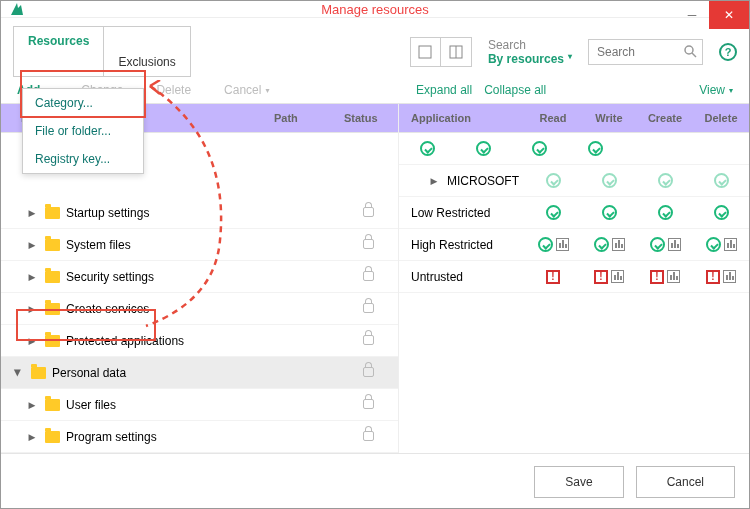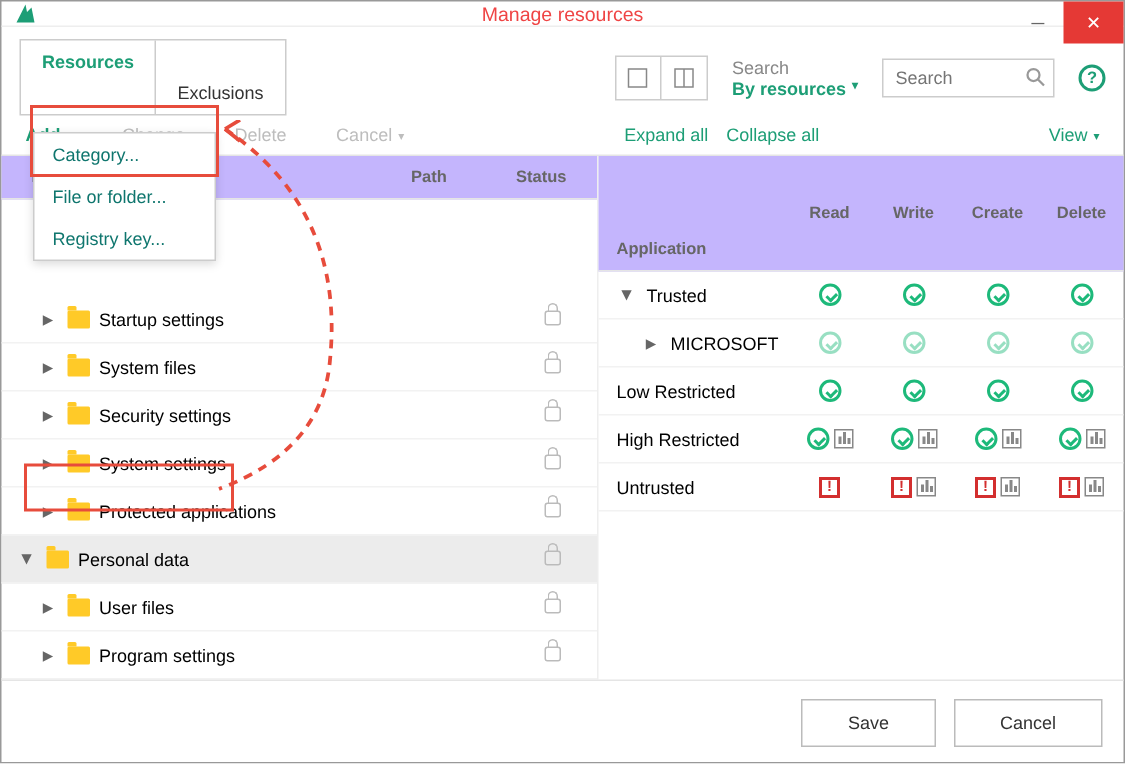--- a/index.html
+++ b/index.html
@@ -30,21 +30,21 @@
   .menuitem.link { color: #1d9e76; }
   .right { margin-left: auto; display: flex; gap: 12px; }
   .grid { flex: 1; display: flex; }
   .colhead { display: flex; border-bottom: 1px solid #e5e5e5; background: #c4b5fd; }
   .left { width: 400px; border-right: 1px solid #eee; display: flex; flex-direction: column; }
   .rightpane { flex: 1; display: flex; flex-direction: column; }
   .hcell { padding: 8px 6px; color: #666; font-weight: 600; font-size: 11px; }
   .hcell.res { flex: 1; padding-left: 20px; }
   .hcell.path { width: 70px; }
   .hcell.stat { width: 60px; }
-  .hcell.app { width: 126px; padding-left: 12px; margin-top: 48px; }
+  .hcell.app { width: 126px; padding-left: 12px; }
   .hcell.c { width: 56px; text-align: center; }
   .row { display: flex; align-items: center; height: 32px; border-bottom: 1px solid #f2f2f2; }
   .row.sel { background: #ececec; }
   .cell { padding: 0 6px; }
   .cell.res { flex: 1; display: flex; align-items: center; gap: 6px; }
   .cell.path { width: 70px; }
   .cell.stat { width: 60px; text-align: center; color: #aaa; }
   .chev { width: 14px; text-align: center; color: #666; font-size: 9px; }
   .folder { width: 15px; height: 12px; background: #ffca28; border-radius: 1px; position: relative; }
   .folder:before { content: ""; position: absolute; top: -3px; left: 0; width: 6px; height: 3px; background: #ffca28; border-radius: 1px 1px 0 0; }
@@ -176,21 +176,21 @@
             <span class="folder"></span>
             <span>Security settings</span>
           </div>
         <div class="cell path"></div>
           <div class="cell stat"><span class="lock"></span></div>
       </div>
       <div class="row">
         <div class="cell res" style="padding-left:24px">
             <span class="chev">▶</span>
             <span class="folder"></span>
-            <span>System settings</span>
+            <span>Create services</span>
           </div>
         <div class="cell path"></div>
           <div class="cell stat"><span class="lock"></span></div>
       </div>
       <div class="row">
         <div class="cell res" style="padding-left:24px">
             <span class="chev">▶</span>
             <span class="folder"></span>
             <span>Protected applications</span>
           </div>
@@ -228,24 +228,20 @@
 
     <div class="rightpane">
       <div class="colhead">
         <div class="hcell app">Application</div>
         <div class="hcell c">Read</div>
         <div class="hcell c">Write</div>
         <div class="hcell c">Create</div>
         <div class="hcell c">Delete</div>
       </div>
       <div class="row">
-        <div class="app">
-            <span class="chev" style="transform:rotate(90deg)">▶</span>
-            <span>Trusted</span>
-          </div>
         <div class="c">
             <span class="ok"></span>
           </div>
         <div class="c">
             <span class="ok"></span>
           </div>
         <div class="c">
             <span class="ok"></span>
           </div>
         <div class="c">

